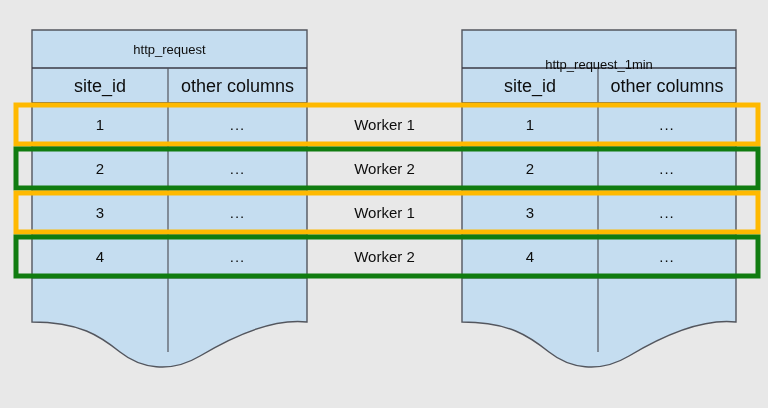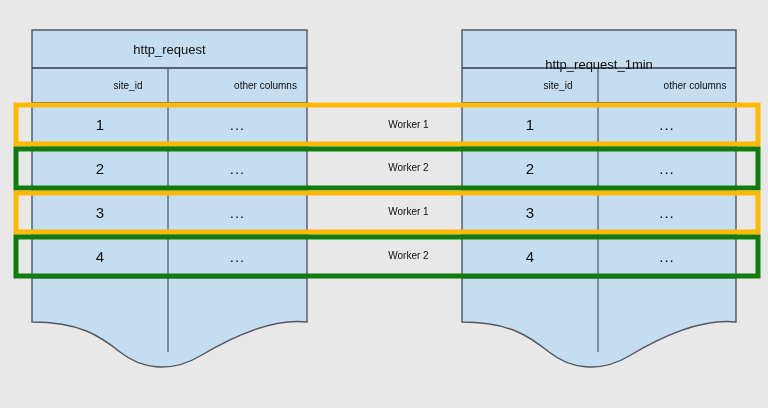--- a/index.html
+++ b/index.html
@@ -42,33 +42,31 @@
     color: #0d0d0d;
     font-family: "Liberation Sans", sans-serif;
     font-size: 15px;
     line-height: 1;
     white-space: nowrap;
   }
   .title-text {
     font-size: 13px;
   }
   .header-text {
-    font-size: 10px;
-    margin-left: 28px;
+    font-size: 18px;
   }
   .value-text {
     font-size: 15px;
   }
   .dots-text {
     font-size: 15px;
     letter-spacing: 1px;
   }
   .worker-text {
-    font-size: 10px;
-    margin-left: 24px;
+    font-size: 15px;
   }
 </style>
 </head>
 <body>
 
 <div id="canvas">
 
   <svg class="diagram-svg" viewBox="0 0 768 408" xmlns="http://www.w3.org/2000/svg">
 
     <g>

